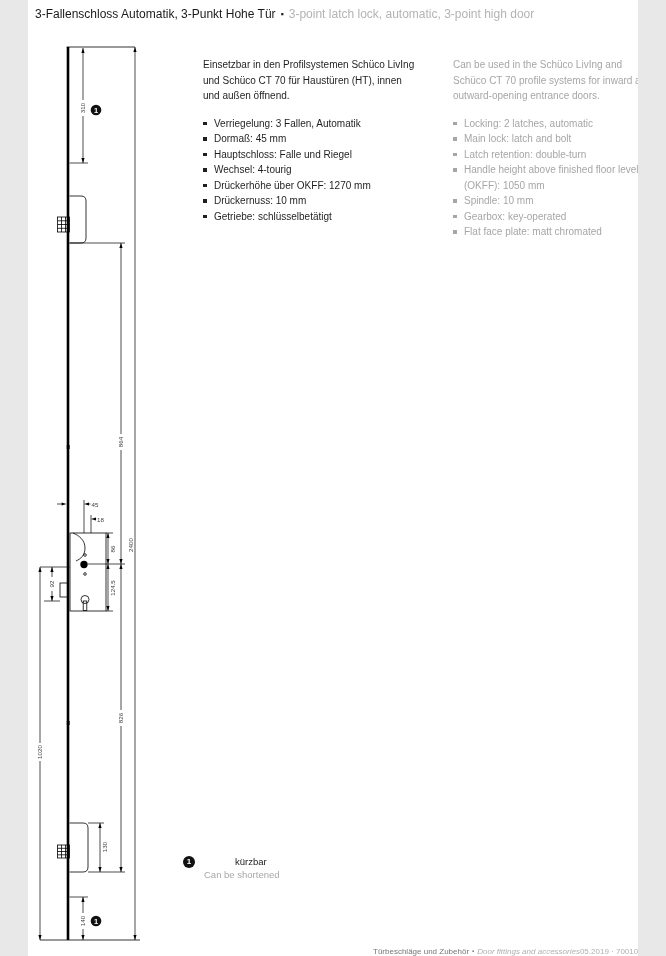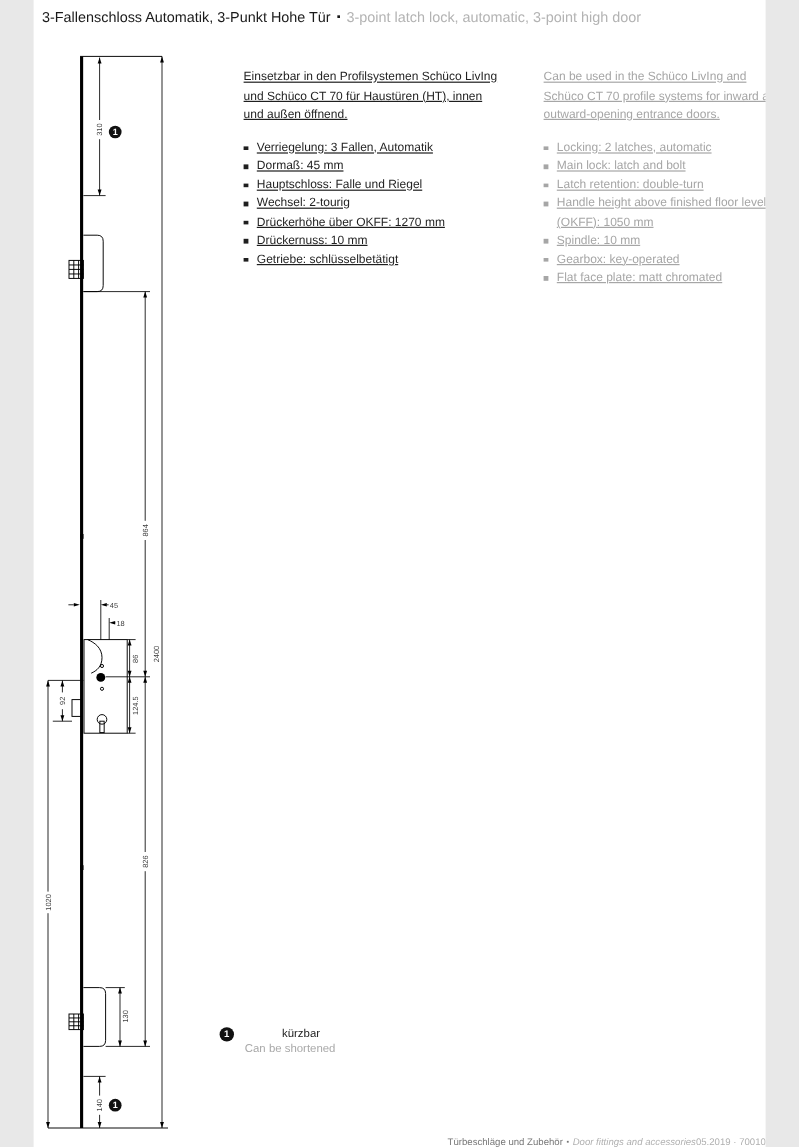--- a/index.html
+++ b/index.html
@@ -9,21 +9,21 @@
     overflow:hidden; font-family:"Liberation Sans", sans-serif; margin:0 auto;
   }
   
   .title { position:absolute; left:7px; top:7px; font-size:12px; white-space:nowrap; }
   .title .t-de { color:#1a1a1a; }
   .title .t-sep { color:#1a1a1a; font-size:9px; vertical-align:1px; margin:0 5px; }
   .title .t-en { color:#b3b3b3; }
   
   .drawing { position:absolute; left:0; top:40px; width:135px; height:916px; }
   
-  .col { position:absolute; top:57px; font-size:10px; line-height:15.5px;text-decoration:underline; }
+  .col { position:absolute; top:57px; font-size:10px; line-height:15.5px; }
   .col-de { left:175px; width:240px; color:#1f1f1f; }
   .col-en { left:425px; width:234px; color:#a6a6a6; }
   .col p { white-space:pre-line; }
   .col ul { list-style:none; margin-top:12px; }
   .col li { position:relative; padding-left:11px; white-space:pre-line; }
   .col li::before { content:""; position:absolute; left:0; top:6px; width:3.5px; height:3.5px; }
   .col-de li::before { background:#1f1f1f; }
   .col-en li::before { background:#a6a6a6; }
   
   .footnote { position:absolute; left:155px; top:855px; display:flex; font-size:9.5px; line-height:13px; }
@@ -183,21 +183,21 @@
   </svg>
 
   <div class="col col-de">
     <p>Einsetzbar in den Profilsystemen Schüco LivIng
 und Schüco CT 70 für Haustüren (HT), innen
 und außen öffnend.</p>
     <ul>
       <li>Verriegelung: 3 Fallen, Automatik</li>
       <li>Dormaß: 45 mm</li>
       <li>Hauptschloss: Falle und Riegel</li>
-      <li>Wechsel: 2-tourig</li>
+      <li>Wechsel: 4-tourig</li>
       <li>Drückerhöhe über OKFF: 1270 mm</li>
       <li>Drückernuss: 10 mm</li>
       <li>Getriebe: schlüsselbetätigt</li>
     </ul>
   </div>
 
   <div class="col col-en">
     <p>Can be used in the Schüco LivIng and
 Schüco CT 70 profile systems for inward and
 outward-opening entrance doors.</p>

